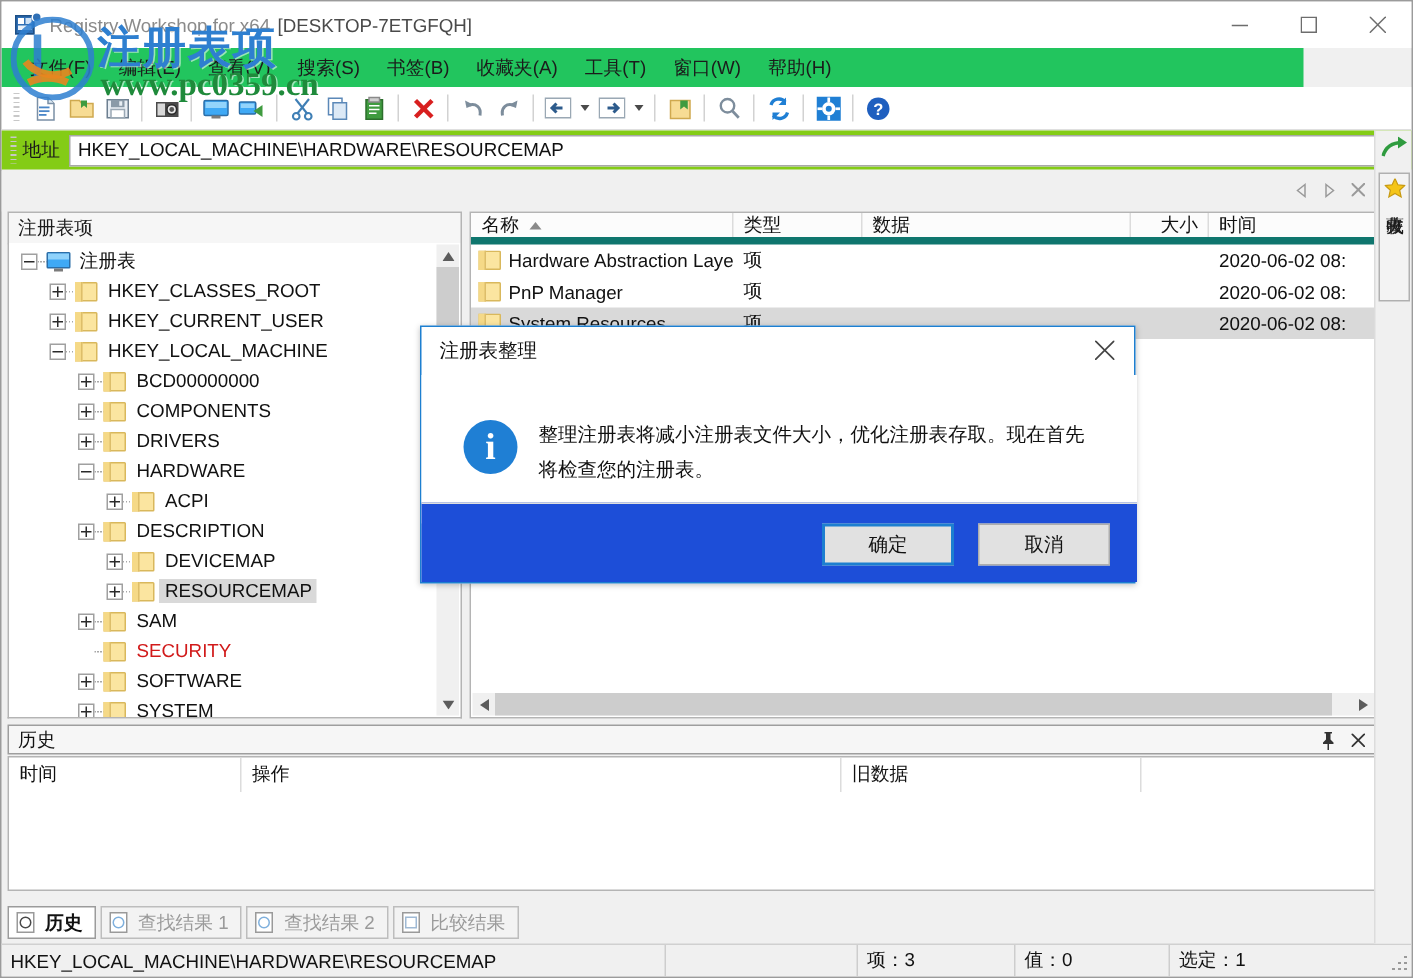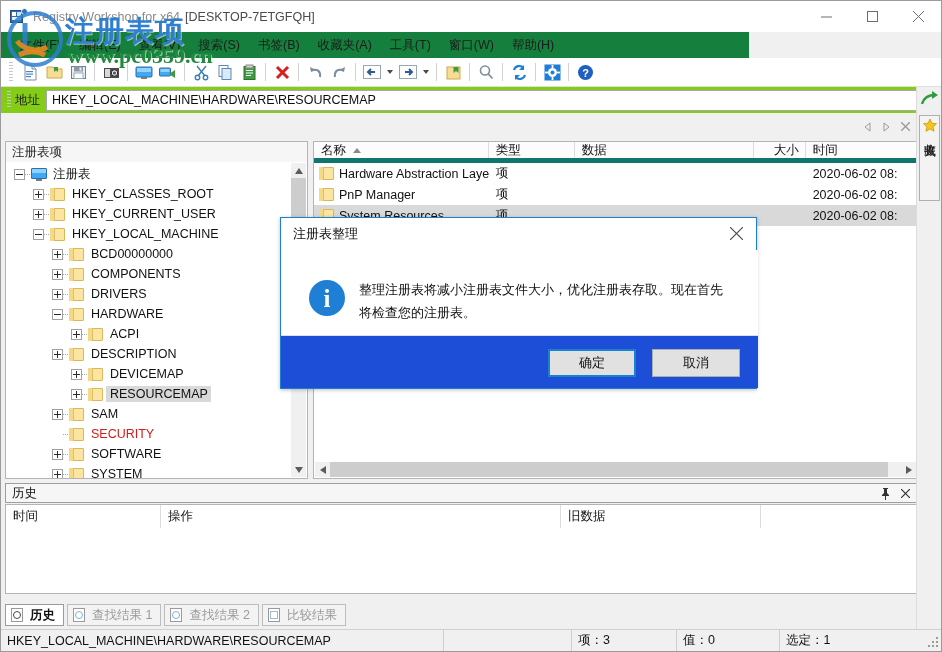--- a/index.html
+++ b/index.html
@@ -56,22 +56,22 @@
   }
   .wincontrols { position: absolute; right: 0; top: 0; display: flex; height: 31px; }
   .wc {
     width: 46px; height: 31px; display: flex; align-items: center; justify-content: center;
     color: #6d6d6d;
   }
   .wc svg { display: block; }
 
   
   #menubar {
-    position: absolute; left: 0; top: 31px; width: 748px; height: 26px;
-    background: #15803d; display: flex; align-items: center; padding-left: 10px;
+    position: absolute; left: 0; top: 31px; width: 868px; height: 26px;
+    background: #22c55e; display: flex; align-items: center; padding-left: 10px;
   }
   .menu-item {
     padding: 3px 9px; color: #1b1b1b; font-size: 12.5px; white-space: nowrap;
     font-family: "Liberation Sans", sans-serif;
   }
 
   
   #toolbar {
     position: absolute; left: 0; top: 57px; width: 940px; height: 29px;
     background: #ffffff; display: flex; align-items: center; padding-left: 8px;

